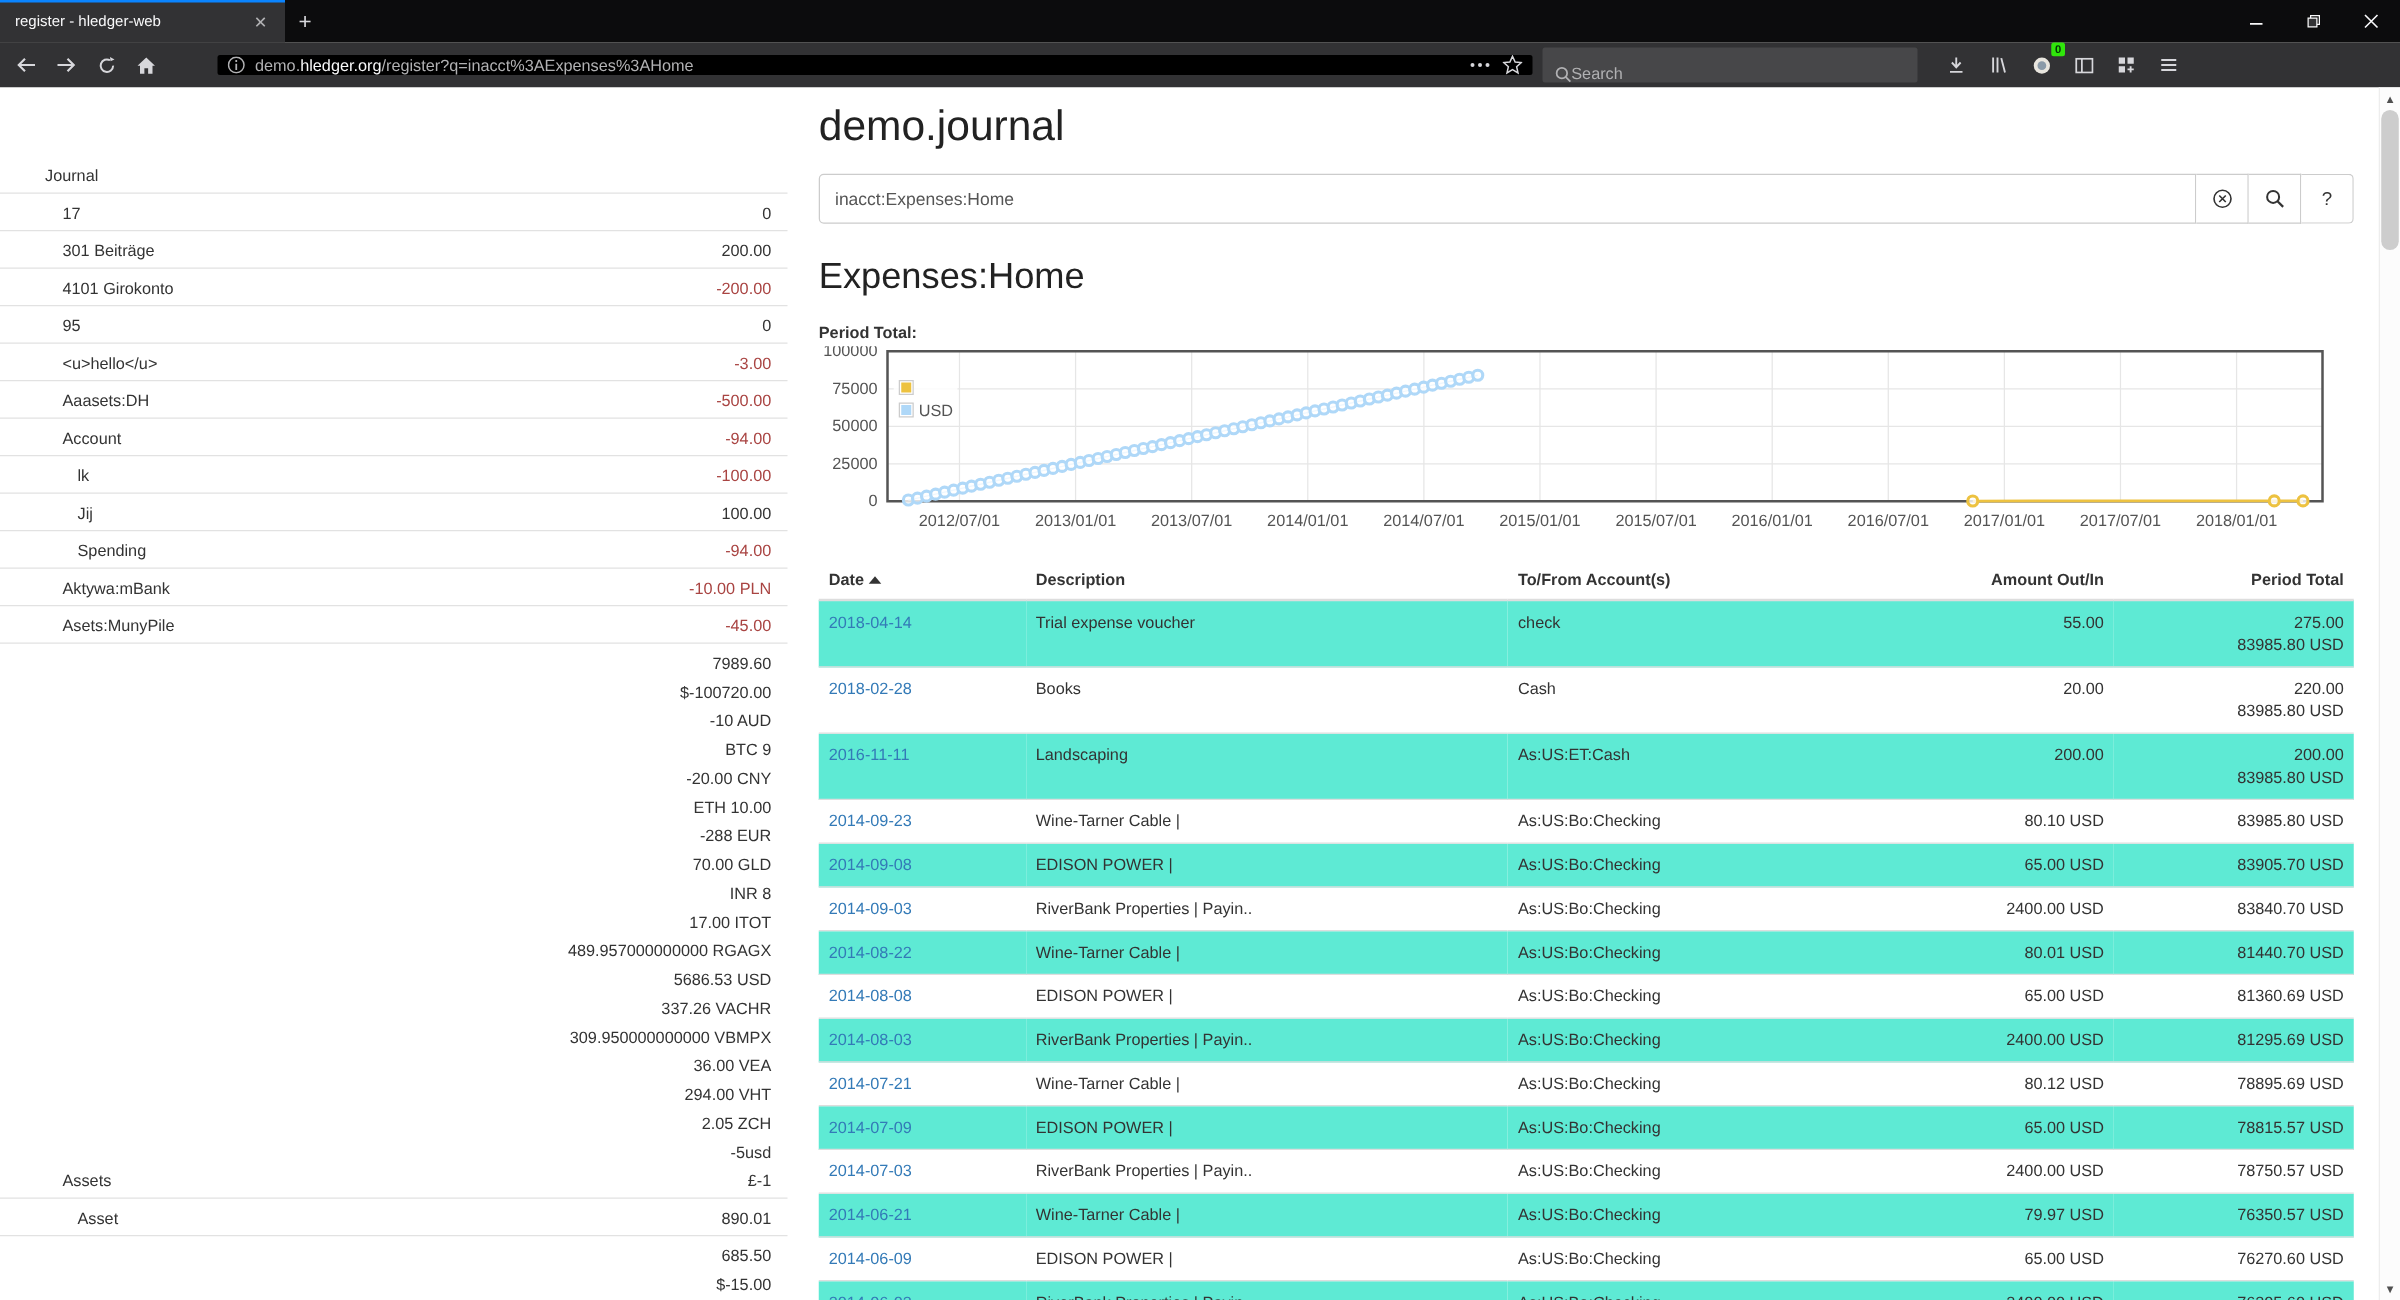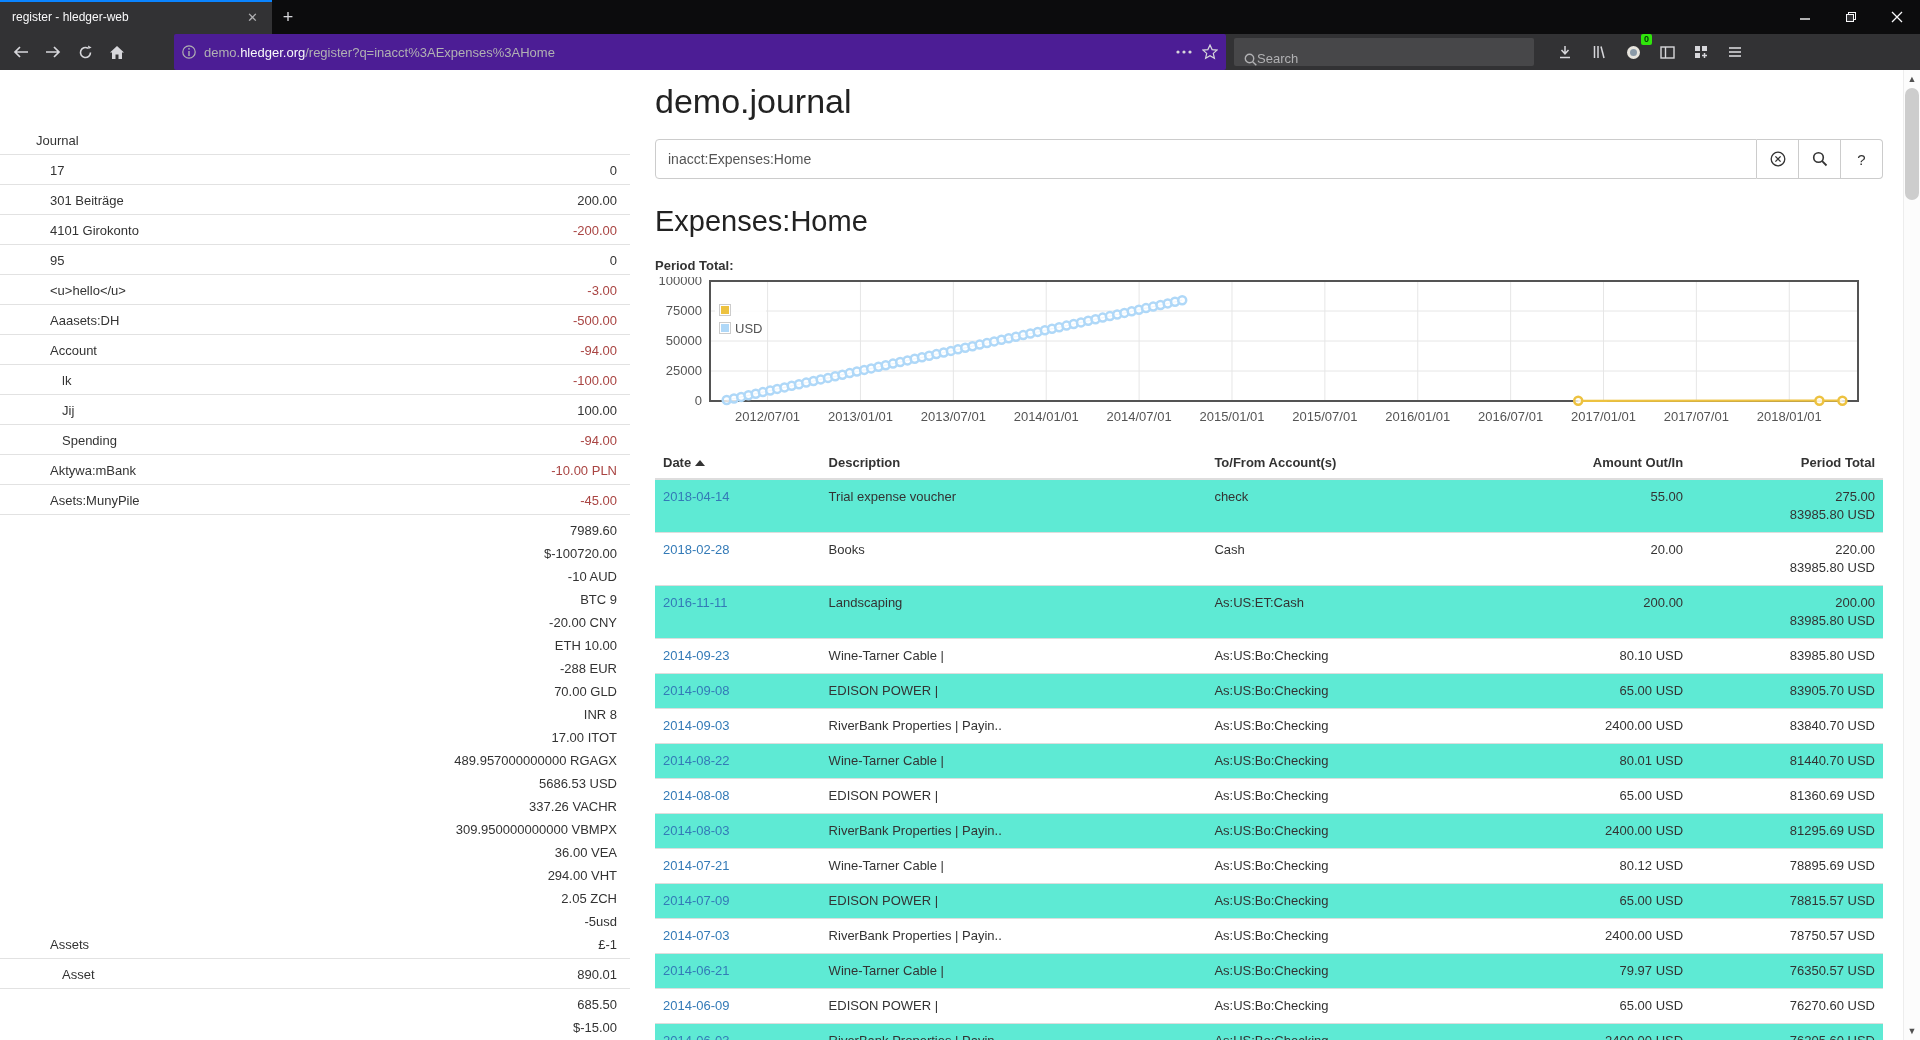--- a/index.html
+++ b/index.html
@@ -1,33 +1,33 @@
 <!DOCTYPE html>
 <html><head>
 <meta charset="utf-8">
 <style>
   * { margin:0; padding:0; box-sizing:border-box; }
   html,body { width:1920px; height:1040px; overflow:hidden; background:#fff;
               font-family:"Liberation Sans", sans-serif; }
 
   
   .tabbar { height:34px; background:#0c0c0d; display:flex; align-items:stretch; position:relative; }
-  .tab { width:272px; background:#323234; color:#f9f9fa; font-size:12px; display:flex;
+  .tab { width:228px; background:#323234; color:#f9f9fa; font-size:12px; display:flex;
          align-items:center; padding:0 8px 0 12px; position:relative; }
   .tab::before { content:""; position:absolute; top:0; left:0; right:0; height:2px; background:#0a84ff; }
   .tab-title { flex:1; white-space:nowrap; overflow:hidden; }
   .tab-close { color:#b1b1b3; font-size:13px; padding:2px 6px; cursor:default; }
   .newtab { color:#d7d7db; font-size:18px; width:32px; display:flex; align-items:center; justify-content:center; }
   .win-controls { position:absolute; right:0; top:0; height:34px; display:flex; }
   .win-btn { width:46px; height:34px; display:flex; align-items:center; justify-content:center; color:#f9f9fa; }
 
   .navbar { height:36px; background:#323234; display:flex; align-items:center; padding:0 6px; gap:2px; }
   .nav-icon { width:30px; height:28px; display:flex; align-items:center; justify-content:center; border-radius:2px; }
   .nav-icon svg { display:block; }
-  .urlbar { height:36px; background:#4c1d95; border-radius:2px; margin:0 6px 0 40px; flex:0 0 1052px;
+  .urlbar { height:16px; background:#000000; border-radius:2px; margin:0 6px 0 40px; flex:0 0 1052px;
             display:flex; align-items:center; padding:0 8px; color:#b1b1b3; font-size:13px; gap:8px; }
   .url-text { flex:1; white-space:nowrap; overflow:hidden; }
   .url-dim { color:#b1b1b3; } .url-host { color:#f9f9fa; }
   .url-actions { display:flex; align-items:center; gap:10px; color:#d7d7db; }
   .searchbox { height:28px; background:#474749; border-radius:2px; flex:0 0 300px; display:flex;
                align-items:flex-end; padding:0 10px; gap:0; color:#b1b1b3; font-size:13px; }
   .toolbar-icons { display:flex; align-items:center; margin-left:14px; gap:4px; }
   .ext-wrap { position:relative; }
   .badge { position:absolute; top:-4px; right:-4px; background:#30e60b; color:#003706; font-size:9px;
            font-weight:bold; padding:0 3px; border-radius:2px; line-height:11px; }

